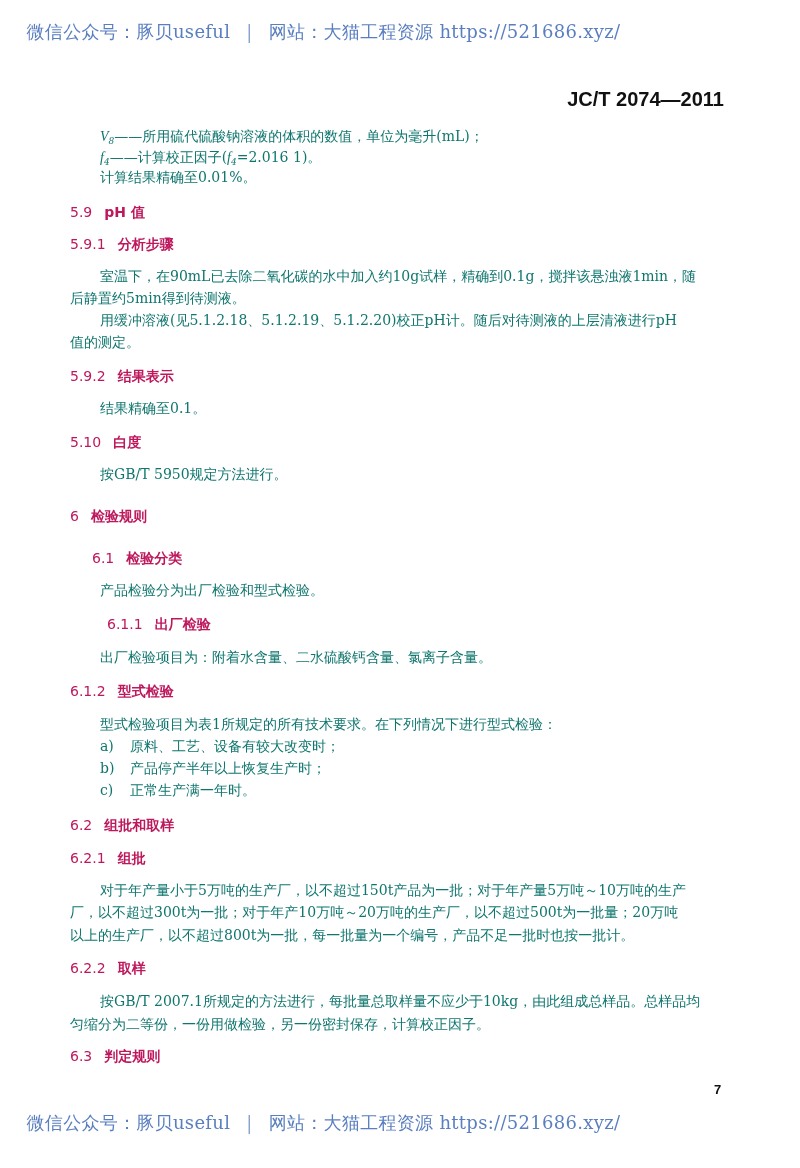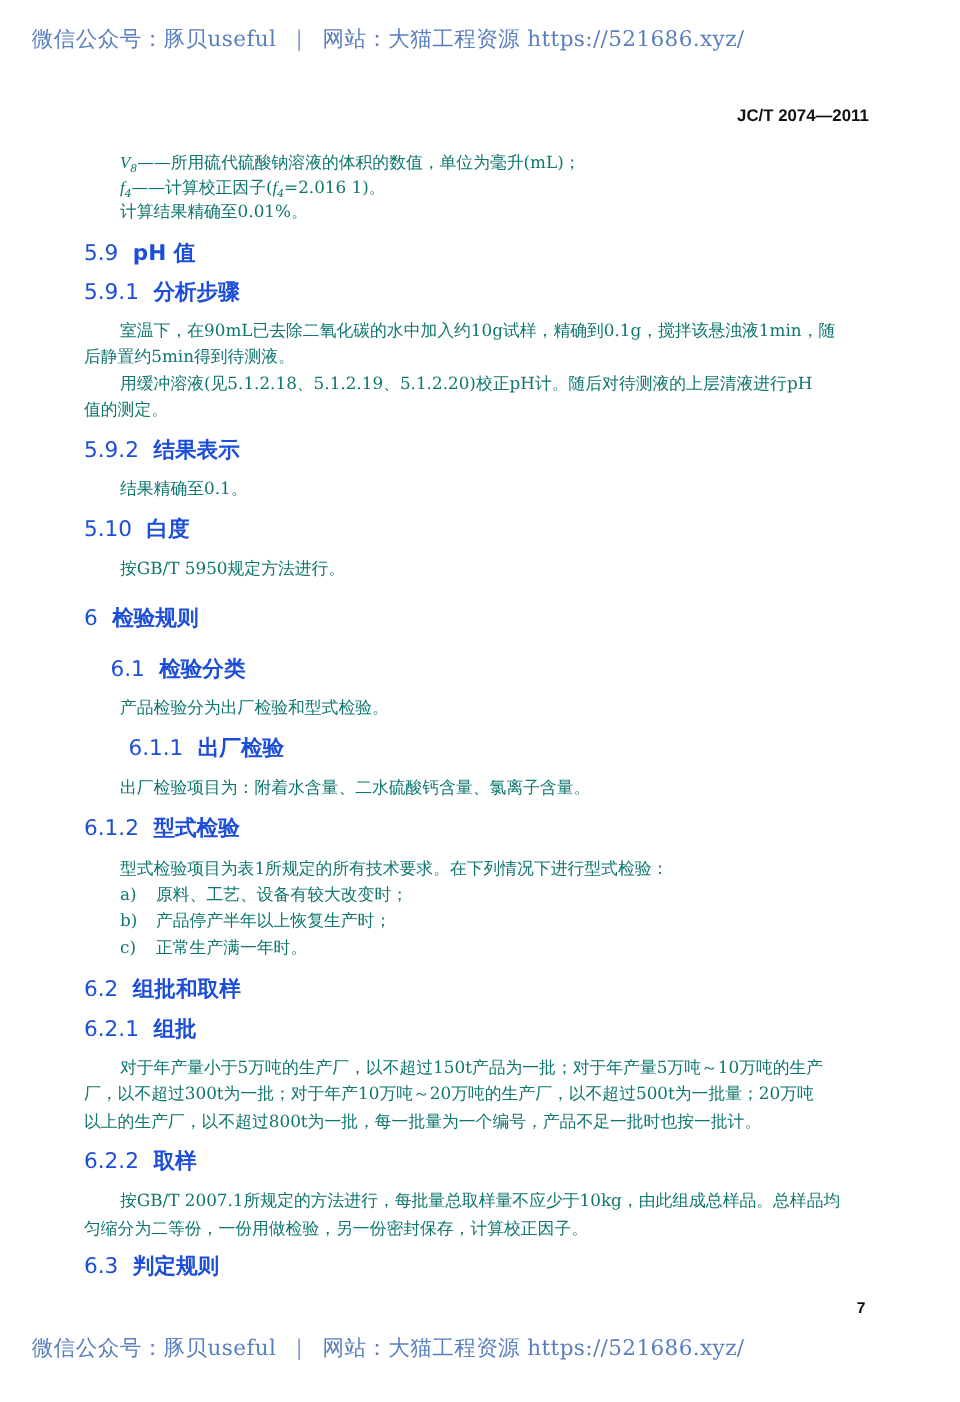--- a/index.html
+++ b/index.html
@@ -32,21 +32,21 @@
       display: inline-block;
       color: #8aa3cf;
       margin: 0 10px;
     }
     .std-code {
       position: absolute;
       top: 88px;
       right: 76px;
       font-family: "Liberation Sans", "DejaVu Sans", sans-serif;
       font-weight: bold;
-      font-size: 14px;
+      font-size: 20px;
       color: #111;
     }
     .page-number {
       position: absolute;
       top: 1082px;
       left: 714px;
       font-family: "Liberation Sans", "DejaVu Sans", sans-serif;
       font-weight: bold;
       font-size: 13px;
       color: #111;
@@ -54,24 +54,24 @@
     .line {
       position: absolute;
       font-size: 14px;
       line-height: 20px;
       white-space: nowrap;
       color: #0f766e;
     }
     .heading {
       position: absolute;
       font-family: "DejaVu Sans", "Liberation Sans", sans-serif;
-      font-size: 18px;
+      font-size: 14px;
       line-height: 20px;
       white-space: nowrap;
-      color: #1d4ed8;
+      color: #be185d;
     }
     .heading .num {
       display: inline-block;
       font-weight: normal;
     }
     .heading .title {
       font-weight: bold;
       margin-left: 12px;
     }
     .var {

